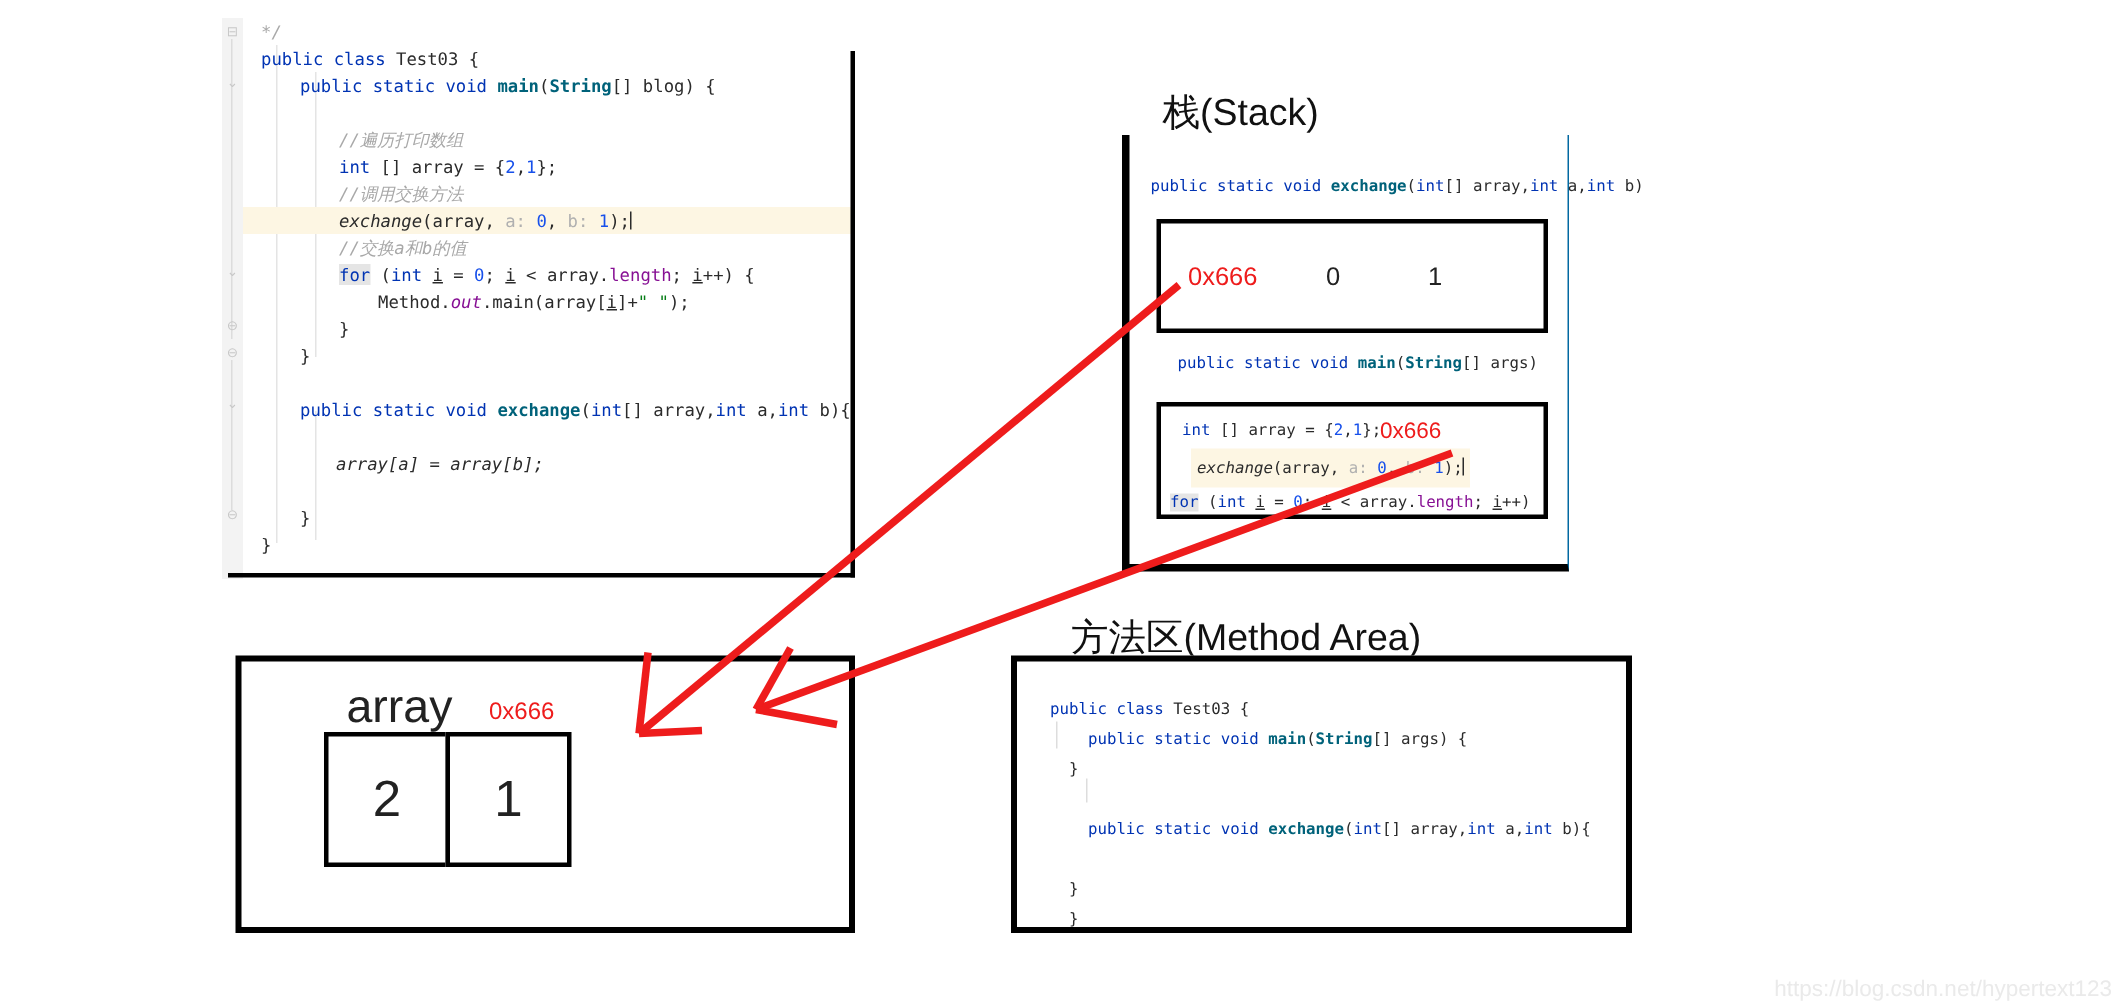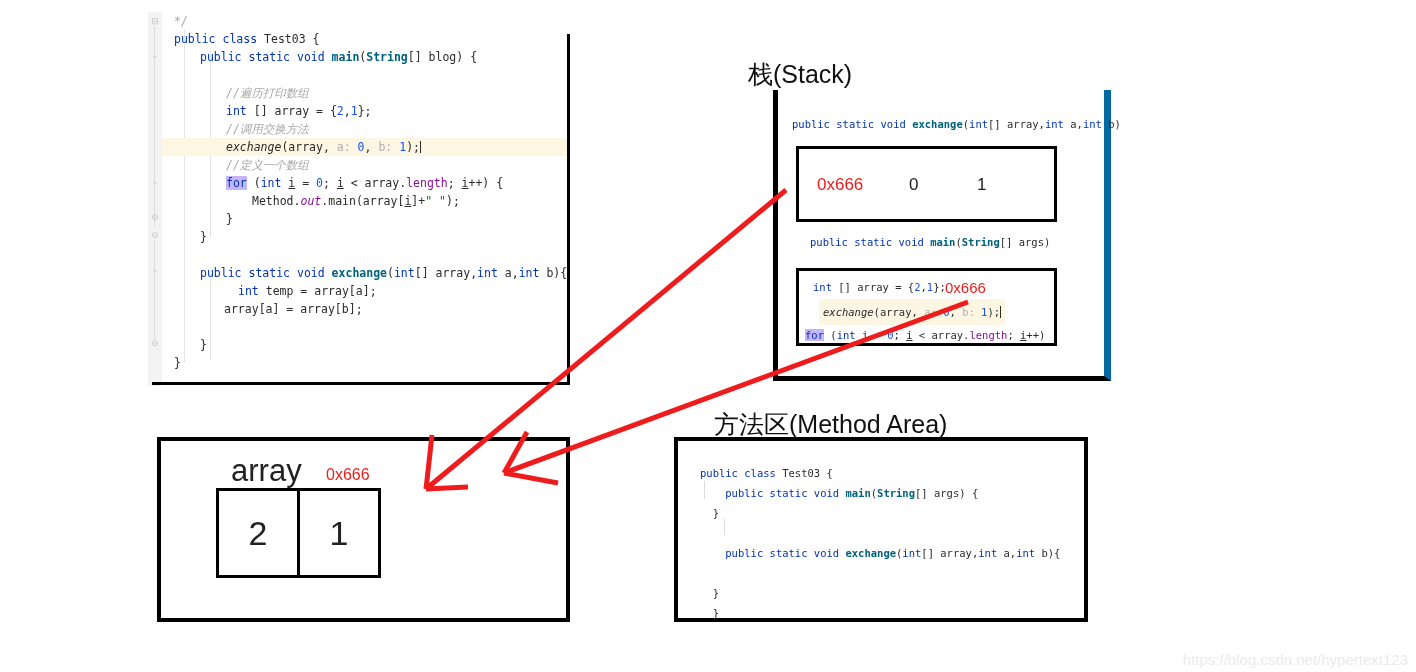--- a/index.html
+++ b/index.html
@@ -93,45 +93,44 @@
   .kw   { color: #0033b3; }
   .num  { color: #1750eb; }
   .str  { color: #067d17; }
   .cmt  { color: #a8a8a8; font-style: italic; }
   .fld  { color: #871094; }
   .mth  { color: #00627a; font-weight: bold; }
   .sfld { color: #871094; font-style: italic; }
   .loc  { color: #2b2b2b; text-decoration: underline; }
   .hint { color: #b0b0b0; }
   .mcall{ font-style: italic; }
-  .kwhl { background: #c4b5fd; color: #0033b3; }
+  .kwhl { background: #e5e5e5; color: #0033b3; }
   .caret{ display:inline-block; width:1px; height:12px; background:#2b2b2b; vertical-align:-2px;}
 
   
   .sec-title {
     position: absolute;
     font-family: "Liberation Sans", sans-serif;
     font-size: 25px;
     color: #111111;
     white-space: nowrap;
   }
 
   
   #stack-box {
     position: absolute;
     left: 748px;
     top: 90px;
-    width: 338px;
+    width: 298px;
     height: 291px;
     border-left: 5px solid #000;
-    border-right: 7px solid #0369a1;
+    border-right: 1px solid #0369a1;
     border-bottom: 5px solid #000;
     box-sizing: border-box;
     background: #fff;
-    margin-left: 25px;
   }
   .frame {
     position: absolute;
     border: 3px solid #000;
     box-sizing: border-box;
     background: #fff;
   }
   #frame-exchange { left: 18px; top: 56px; width: 261px; height: 76px; }
   #frame-main     { left: 18px; top: 178px; width: 261px; height: 78px; }
 
@@ -282,46 +281,45 @@
     <div class="cl" style="top:36px;"><span class="ind2"><span class="kw">public</span> <span class="kw">static</span> <span class="kw">void</span> <span class="mth">main</span>(<span class="mth">String</span>[] <span>blog</span>) {</span></div>
 
     <div class="cl" style="top:72px;"><span class="cmt ind3">//遍历打印数组</span></div>
 
     <div class="cl" style="top:90px;"><span class="ind3"><span class="kw">int</span> [] <span>array</span> = {<span class="num">2</span>,<span class="num">1</span>};</span></div>
 
     <div class="cl" style="top:108px;"><span class="cmt ind3">//调用交换方法</span></div>
 
     <div class="cl hl-line" style="top:126px;"><span class="ind3"><span class="mcall">exchange</span>(<span>array</span>, <span class="hint">a:</span> <span class="num">0</span>, <span class="hint">b:</span> <span class="num">1</span>);<span class="caret"></span></span></div>
 
-    <div class="cl" style="top:144px;"><span class="cmt ind3">//定义一个数组</span></div>
+    <div class="cl" style="top:144px;"><span class="cmt ind3">//交换a和b的值</span></div>
 
     <div class="cl" style="top:162px;"><span class="ind3"><span class="kwhl">for</span> (<span class="kw">int</span> <span class="loc">i</span> = <span class="num">0</span>; <span class="loc">i</span> &lt; <span>array</span>.<span class="fld">length</span>; <span class="loc">i</span>++) {</span></div>
 
     <div class="cl" style="top:180px;"><span style="padding-left:90px;"><span>Method</span>.<span class="sfld">out</span>.<span>main</span>(<span>array</span>[<span class="loc">i</span>]+<span class="str">" "</span>);</span></div>
 
     <div class="cl" style="top:198px;"><span class="ind3">}</span></div>
     <div class="cl" style="top:216px;"><span class="ind2">}</span></div>
 
 
     <div class="cl" style="top:252px;"><span class="ind2" style="padding-left:38px;"><span class="kw">public</span> <span class="kw">static</span> <span class="kw">void</span> <span class="mth">exchange</span>(<span class="kw">int</span>[] <span>array</span>,<span class="kw">int</span> <span>a</span>,<span class="kw">int</span> <span>b</span>){</span></div>
 
-    <div class="cl" style="top:270px;"><span style="padding-left:76px;"><span class="kw">int</span> <span>temp</span> = <span>array</span>[<span>a</span>];</span></div>
-
-    <div class="cl" style="top:288px;"><span class="ind3" style="padding-left:62px;"><span>array</span>[<span>a</span>] = <span>array</span>[<span>b</span>];</span></div>
+
+    <div class="cl" style="top:288px;"><span class="ind3" style="padding-left:62px;font-style:italic;"><span>array</span>[<span>a</span>] = <span>array</span>[<span>b</span>];</span></div>
 
 
     <div class="cl" style="top:324px;"><span class="ind2" style="padding-left:38px;">}</span></div>
     <div class="cl" style="top:342px;"><span class="ind1">}</span></div>
   </div>
 
   <div id="editor-border-right"></div>
   <div id="editor-border-bottom"></div>
 </div>
 
-<div class="sec-title" style="left:748px; top:58px;">栈(Stack)</div>
+<div class="sec-title" style="left:775px; top:58px;">栈(Stack)</div>
 
 <div id="stack-box">
 
   <div class="frame-sig" id="sig-exchange"><span class="kw">public</span> <span class="kw">static</span> <span class="kw">void</span> <span class="mth">exchange</span>(<span class="kw">int</span>[] array,<span class="kw">int</span> a,<span class="kw">int</span> b)</div>
 
   <div class="frame" id="frame-exchange">
     <div class="slot red" style="left:18px; top:26px;">0x666</div>
     <div class="slot" style="left:110px; top:26px;">0</div>
     <div class="slot" style="left:178px; top:26px;">1</div>
   </div>

